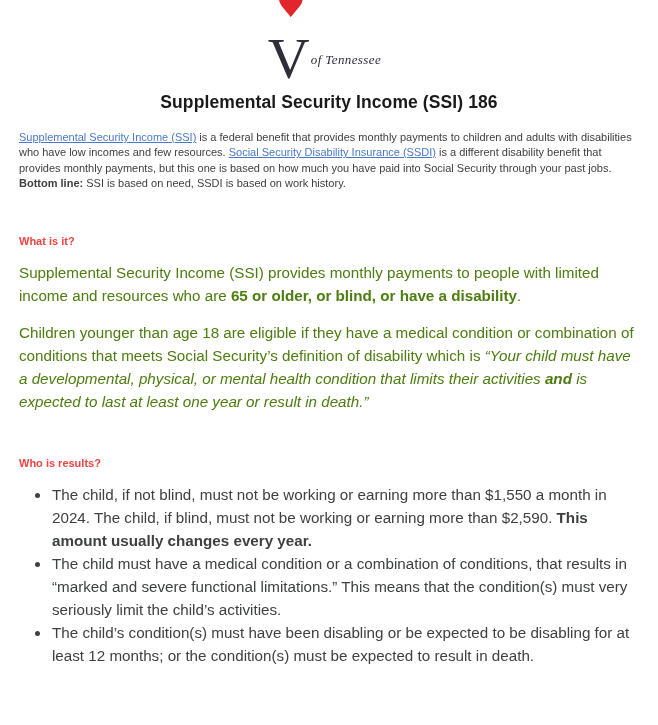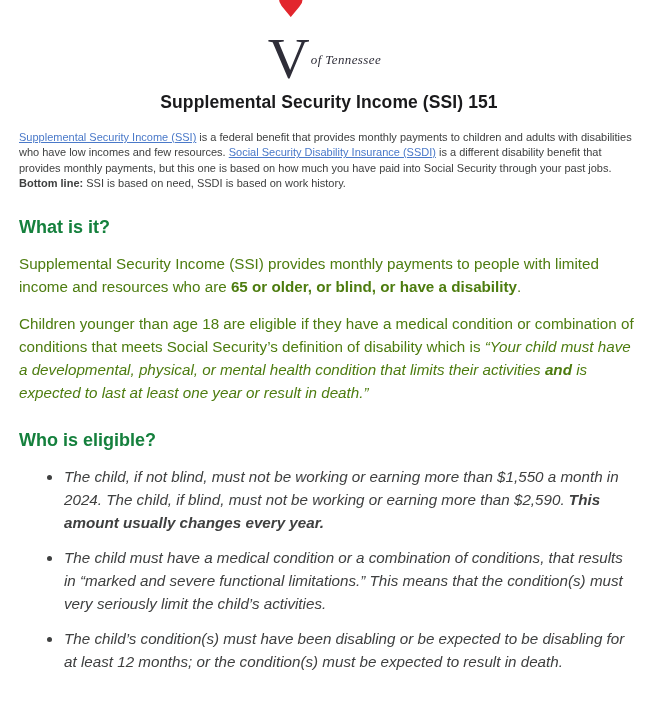--- a/index.html
+++ b/index.html
@@ -71,24 +71,24 @@
   
   .title {
     text-align: center;
     font-size: 17.5px;
     font-weight: 700;
     color: #1a1a1c;
     margin: 16px 0 0 0;
     letter-spacing: 0.1px;
   }
   .section-heading {
-    font-size: 18px;
+    font-size: 11px;
     font-weight: 700;
-    color: #15803d;
-    margin: 25px 0 0 0;
+    color: #ef4444;
+    margin: 43px 0 0 0;
   }
 
   
   .intro {
     font-size: 11px;
     line-height: 1.4;
     margin: 17px 0 0 0;
     color: #3f4040;
   }
   .body-text {
@@ -108,51 +108,50 @@
 
   
   .req-list {
     margin: 15px 0 0 0;
     padding-left: 32px;
     font-size: 15.2px;
     line-height: 1.51;
     color: #3f4040;
   }
   .req-list li {
-    margin: 12px;
+    margin: 0;
     padding-left: 1px;
-    font-style: italic;
   }
 </style>
 </head>
 <body>
 
 <div class="page">
 
   <div class="logo-row">
     <span class="logo-vwrap">
       <span class="logo-heart">♥</span>
       <span class="logo-v">V</span>
     </span>
     <span class="logo-right">
       <span class="logo-tagline">of Tennessee</span>
     </span>
   </div>
 
-  <h1 class="title">Supplemental Security Income (SSI) 151</h1>
+  <h1 class="title">Supplemental Security Income (SSI) 186</h1>
 
   <p class="intro"><a class="ext-link">Supplemental Security Income (SSI)</a><span> is a federal benefit that provides monthly payments to children and adults with disabilities who have low incomes and few resources. </span><a class="ext-link">Social Security Disability Insurance (SSDI)</a><span> is a different disability benefit that provides monthly payments, but this one is based on how much you have paid into Social Security through your past jobs. </span><span class="bold">Bottom line:</span><span> SSI is based on need, SSDI is based on work history.</span></p>
 
   <h2 class="section-heading">What is it?</h2>
 
   <p class="body-text"><span>Supplemental Security Income (SSI) provides monthly payments to people with limited income and resources who are </span><span class="bold">65 or older, or blind, or have a disability</span><span>.</span></p>
 
   <p class="body-text"><span>Children younger than age 18 are eligible if they have a medical condition or combination of conditions that meets Social Security’s definition of disability which is </span><span class="it">“Your child must have a developmental, physical, or mental health condition that limits their activities </span><span class="bold-it">and</span><span class="it"> is expected to last at least one year or result in death.”</span></p>
 
-  <h2 class="section-heading">Who is eligible?</h2>
+  <h2 class="section-heading">Who is results?</h2>
 
 
   <ul class="req-list">
     <li><span>The child, if not blind, must not be working or earning more than $1,550 a month in 2024. The child, if blind, must not be working or earning more than $2,590. </span><span class="bold">This amount usually changes every year.</span></li>
     <li><span>The child must have a medical condition or a combination of conditions, that results in “marked and severe functional limitations.” This means that the condition(s) must very seriously limit the child’s activities.</span><span class="bold"></span></li>
     <li><span>The child’s condition(s) must have been disabling or be expected to be disabling for at least 12 months; or the condition(s) must be expected to result in death.</span><span class="bold"></span></li>
   </ul>
 
 </div>
 

